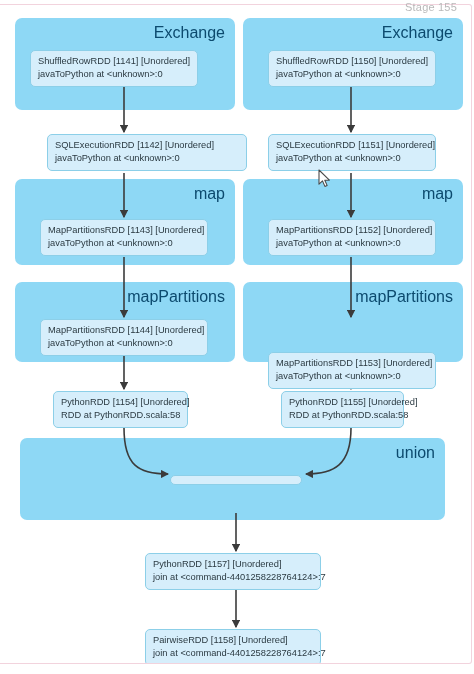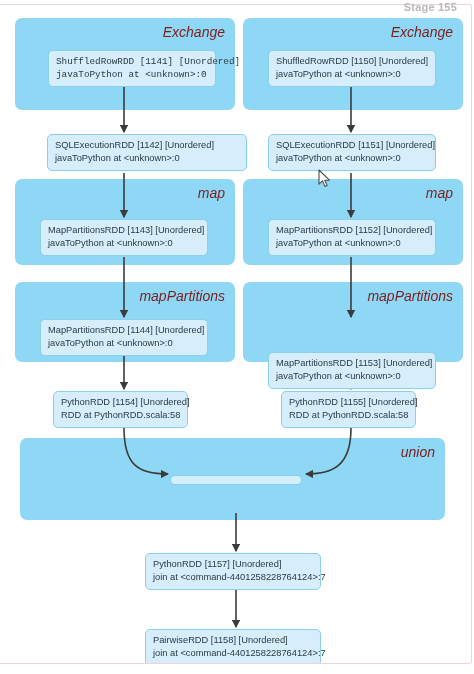--- a/index.html
+++ b/index.html
@@ -24,34 +24,32 @@
     width: 470px; height: 658px;
     overflow: hidden;
   }
   #stage-header {
     position: absolute;
     right: 14px; top: -4px;
     font-size: 11px;
     color: #b9b9b9;
     white-space: nowrap;
     letter-spacing: 0.2px;
-    font-weight: bold;
   }
   .stage-group {
     position: absolute;
     background: #8ed8f5;
     border-radius: 7px;
   }
   .stage-label {
     position: absolute;
     right: 10px; top: 6px;
-    font-size: 14px;
-    color: #7f1d1d;
+    font-size: 16px;
+    color: #0c4a6e;
     white-space: nowrap;
-    font-style: italic;
   }
   .rdd-node {
     position: absolute;
     background: #d6eefb;
     border: 1px solid #8ccfe8;
     border-radius: 5px;
     padding: 4px 7px 4px 7px;
     line-height: 1.45;
     white-space: nowrap;
   }
@@ -128,21 +126,21 @@
       <line x1="351" y1="350" x2="351" y2="384" stroke="#3b3b3b" stroke-width="1.6" marker-end="url(#arrow)"></line>
 
       <path d="M 124 423 C 124 460, 138 469, 168 469" stroke="#3b3b3b" stroke-width="1.6" fill="none" marker-end="url(#arrow)"></path>
       <path d="M 351 423 C 351 460, 334 469, 306 469" stroke="#3b3b3b" stroke-width="1.6" fill="none" marker-end="url(#arrow)"></path>
 
       <line x1="236" y1="508" x2="236" y2="546" stroke="#3b3b3b" stroke-width="1.6" marker-end="url(#arrow)"></line>
 
       <line x1="236" y1="585" x2="236" y2="622" stroke="#3b3b3b" stroke-width="1.6" marker-end="url(#arrow)"></line>
     </svg>
 
-    <div class="rdd-node" style="left:48px; top:45px; width:168px;font-family:Liberation Mono, monospace;">
+    <div class="rdd-node" style="left:30px; top:45px; width:168px;">
       <span class="rdd-line">ShuffledRowRDD [1141] [Unordered]</span>
       <span class="rdd-line">javaToPython at &lt;unknown&gt;:0</span>
     </div>
 
     <div class="rdd-node" style="left:268px; top:45px; width:168px;">
       <span class="rdd-line">ShuffledRowRDD [1150] [Unordered]</span>
       <span class="rdd-line">javaToPython at &lt;unknown&gt;:0</span>
     </div>
 
     <div class="rdd-node" style="left:47px; top:129px; width:200px;">
@@ -173,21 +171,21 @@
     <div class="rdd-node" style="left:268px; top:314px; width:168px;margin-top:33px;">
       <span class="rdd-line">MapPartitionsRDD [1153] [Unordered]</span>
       <span class="rdd-line">javaToPython at &lt;unknown&gt;:0</span>
     </div>
 
     <div class="rdd-node" style="left:53px; top:386px; width:135px;">
       <span class="rdd-line">PythonRDD [1154] [Unordered]</span>
       <span class="rdd-line">RDD at PythonRDD.scala:58</span>
     </div>
 
-    <div class="rdd-node" style="left:281px; top:386px; width:135px;">
+    <div class="rdd-node" style="left:281px; top:386px; width:123px;">
       <span class="rdd-line">PythonRDD [1155] [Unordered]</span>
       <span class="rdd-line">RDD at PythonRDD.scala:58</span>
     </div>
 
     <div class="rdd-node" style="left:170px; top:470px; width:132px;">
     </div>
 
     <div class="rdd-node" style="left:145px; top:548px; width:176px;">
       <span class="rdd-line">PythonRDD [1157] [Unordered]</span>
       <span class="rdd-line">join at &lt;command-4401258228764124&gt;:7</span>

